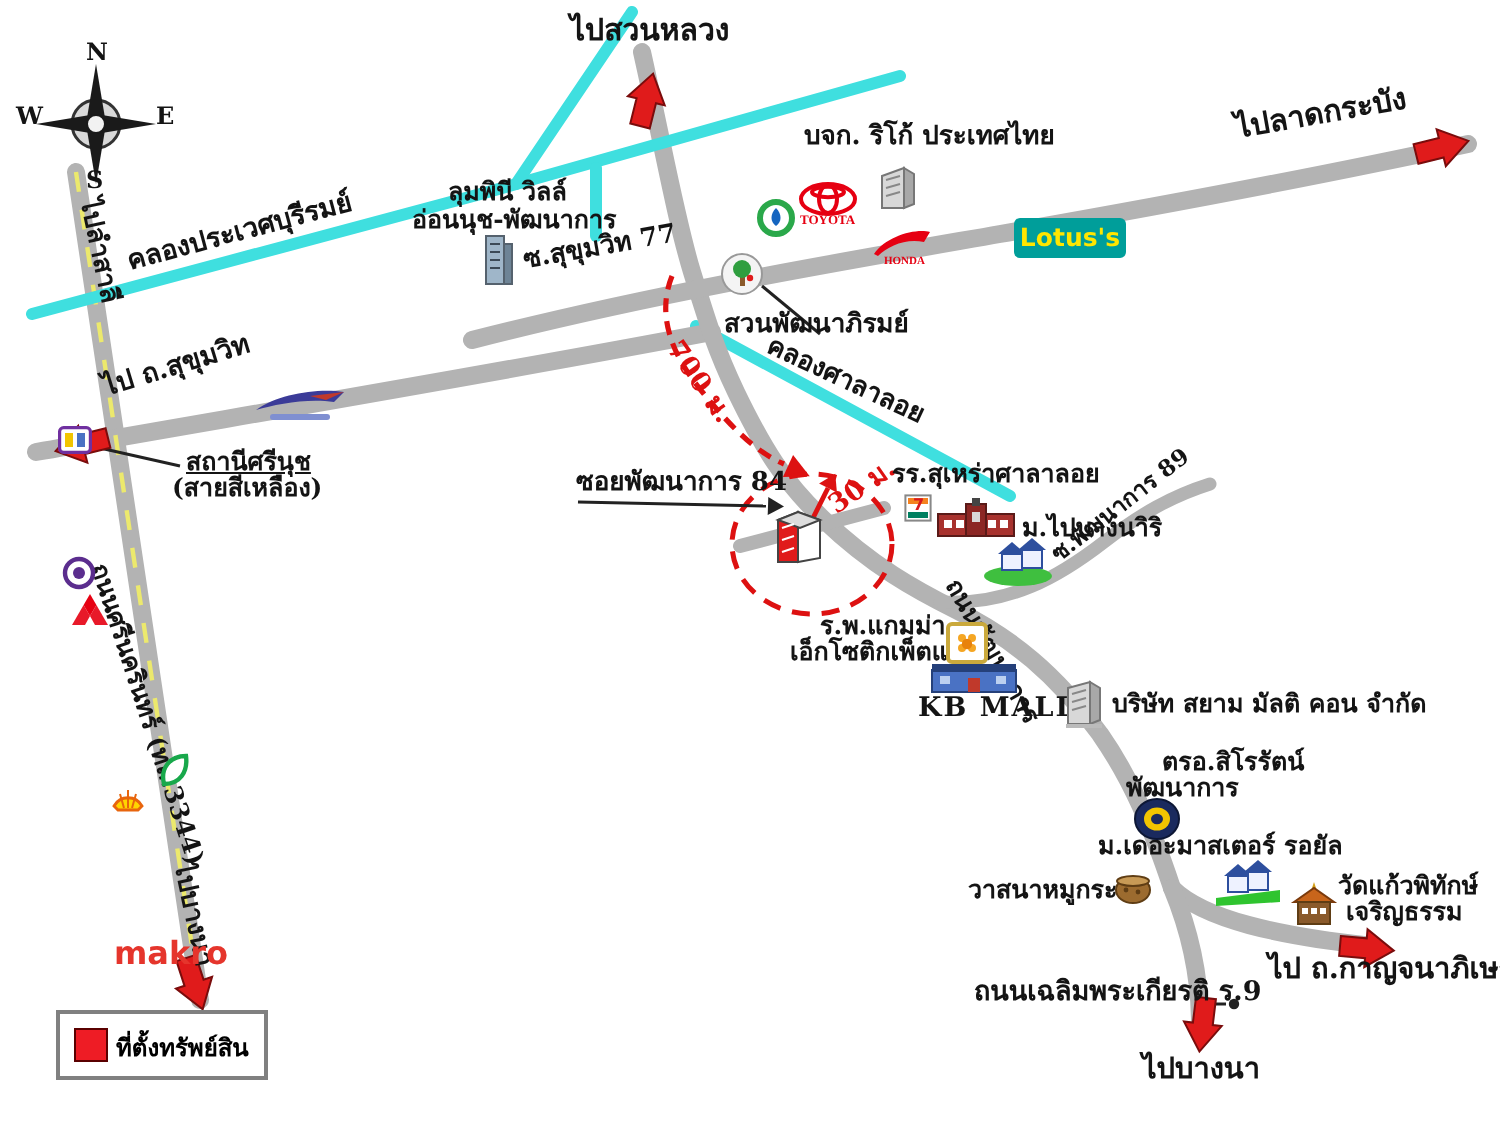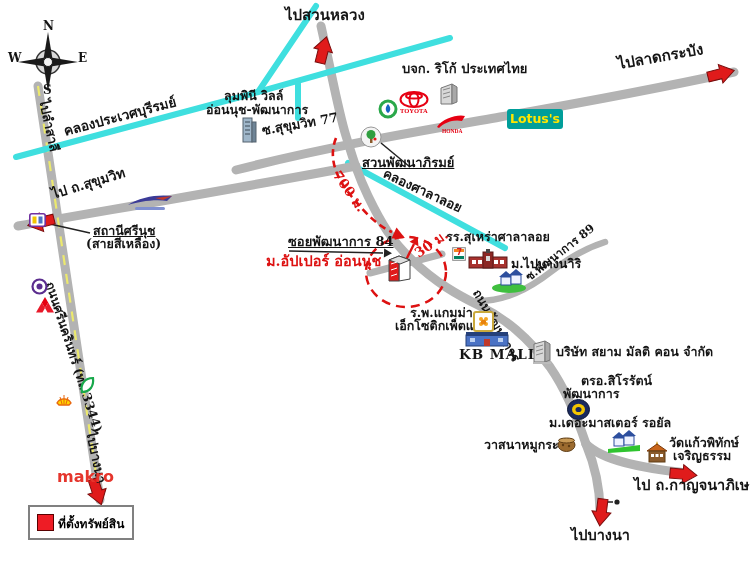--- a/index.html
+++ b/index.html
@@ -2,21 +2,21 @@
 <html><head>
 <meta charset="utf-8">
 <style>
   html,body{margin:0;padding:0;background:#fff;}
   .map{position:relative;width:750px;height:573px;background:#ffffff;overflow:hidden;
        font-family:"DejaVu Serif","Liberation Serif",serif;}
   .map svg.bg{position:absolute;left:0;top:0;}
   .lbl{position:absolute;font-weight:bold;color:#141414;font-size:12.5px;line-height:1.05;
        white-space:nowrap;transform-origin:0 50%;}
   .red{color:#dd1111;}
-  .u{text-decoration:underline;}
+  .u{}
   .sans{font-family:"DejaVu Sans","Liberation Sans",sans-serif;}
   .ic{position:absolute;}
   .lotus-box{position:absolute;left:507px;top:109px;width:56px;height:20px;background:#009e9a;
        border-radius:3px;color:#ffe600;font-weight:bold;font-size:12.5px;text-align:center;
        line-height:20px;font-family:"DejaVu Sans","Liberation Sans",sans-serif;}
   .legend-box{position:absolute;left:28px;top:505px;width:102px;height:31px;background:#fff;
        border:2px solid #808080;}
   .legend-sq{position:absolute;left:7px;top:7px;width:15px;height:15px;background:#ee1c25;
        border:1px solid #5a0000;}
   .legend-lbl{position:absolute;left:28px;top:7px;font-size:12px;font-weight:bold;}
@@ -122,36 +122,36 @@
   <span class="lbl" style="left:64px;top:124px;font-size:13.5px;transform:rotate(-15deg);">คลองประเวศบุรีรมย์</span>
   <span class="lbl" style="left:262px;top:124px;font-size:13px;transform:rotate(-10deg);">ซ.สุขุมวิท 77</span>
   <span class="lbl u" style="left:362px;top:156px;font-size:13px;">สวนพัฒนาภิรมย์</span>
   <span class="lbl" style="left:52px;top:187px;font-size:13.5px;transform:rotate(-17deg);">ไป ถ.สุขุมวิท</span>
   <span class="lbl" style="left:93px;top:224px;text-decoration:underline;">สถานีศรีนุช</span>
   <span class="lbl" style="left:86px;top:237px;">(สายสีเหลือง)</span>
   <span class="lbl" style="left:56px;top:280px;transform-origin:0 0;transform:rotate(72deg);">ถนนศรีนครินทร์ (ทล.3344)</span>
   <span class="lbl" style="left:384px;top:166px;font-size:13px;transform:rotate(25deg);">คลองศาลาลอย</span>
   <span class="lbl red" style="left:342px;top:168px;font-size:13.5px;transform-origin:0 0;transform:rotate(55deg);">700 ม.</span>
   <span class="lbl u" style="left:288px;top:235px;font-size:13px;">ซอยพัฒนาการ 84</span>
-  <span class="lbl red" style="left:266px;top:253px;font-size:14.5px;">ม.อัปเปอร์ อ่อนนุช</span>
   <span class="lbl red" style="left:416px;top:247px;font-size:13.5px;transform:rotate(-35deg);">30 ม.</span>
   <span class="lbl" style="left:446px;top:230px;">รร.สุเหร่าศาลาลอย</span>
   <span class="lbl" style="left:511px;top:257px;">ม.ไปบางนาิริ</span>
   <span class="lbl" style="left:527px;top:272px;font-size:11.5px;transform:rotate(-38deg);">ซ.พัฒนาการ 89</span>
   <span class="lbl" style="left:482px;top:287px;transform-origin:0 0;transform:rotate(60deg);">ถนนพัฒนาการ</span>
   <span class="lbl" style="left:410px;top:306px;">ร.พ.แกมม่า</span>
   <span class="lbl" style="left:395px;top:319px;">เอ็กโซติกเพ็ตแคร์</span>
   <span class="lbl" style="left:459px;top:347px;font-size:13.5px;letter-spacing:1px;">KB MALL</span>
   <span class="lbl" style="left:556px;top:345px;">บริษัท สยาม มัลติ คอน จำกัด</span>
   <span class="lbl" style="left:581px;top:374px;">ตรอ.สิโรรัตน์</span>
   <span class="lbl" style="left:563px;top:387px;">พัฒนาการ</span>
   <span class="lbl" style="left:549px;top:416px;">ม.เดอะมาสเตอร์ รอยัล</span>
   <span class="lbl" style="left:484px;top:438px;">วาสนาหมูกระทะ</span>
   <span class="lbl" style="left:669px;top:436px;">วัดแก้วพิทักษ์</span>
   <span class="lbl" style="left:673px;top:449px;">เจริญธรรม</span>
+  <span class="lbl u" style="left:487px;top:489px;font-size:13.5px;">ถนนเฉลิมพระเกียรติ ร.9</span>
   <span class="lbl" style="left:634px;top:477px;font-size:14.5px;">ไป ถ.กาญจนาภิเษก</span>
   <span class="lbl" style="left:571px;top:527px;font-size:14.5px;">ไปบางนา</span>
   <span class="lbl" style="left:50px;top:98px;font-size:13px;transform-origin:0 0;transform:rotate(78deg);">ไปลำสาลี</span>
   <span class="lbl" style="left:97px;top:430px;font-size:13px;transform-origin:0 0;transform:rotate(78deg);">ไปบางนา</span>
   <span class="lbl sans" style="left:57px;top:469px;font-size:16px;color:#e5352c;">makro</span>
 
   <div class="lotus-box"><span>Lotus's</span></div>
 
   <div class="ic" style="left:378px;top:99px;">
     <svg width="20" height="20">

